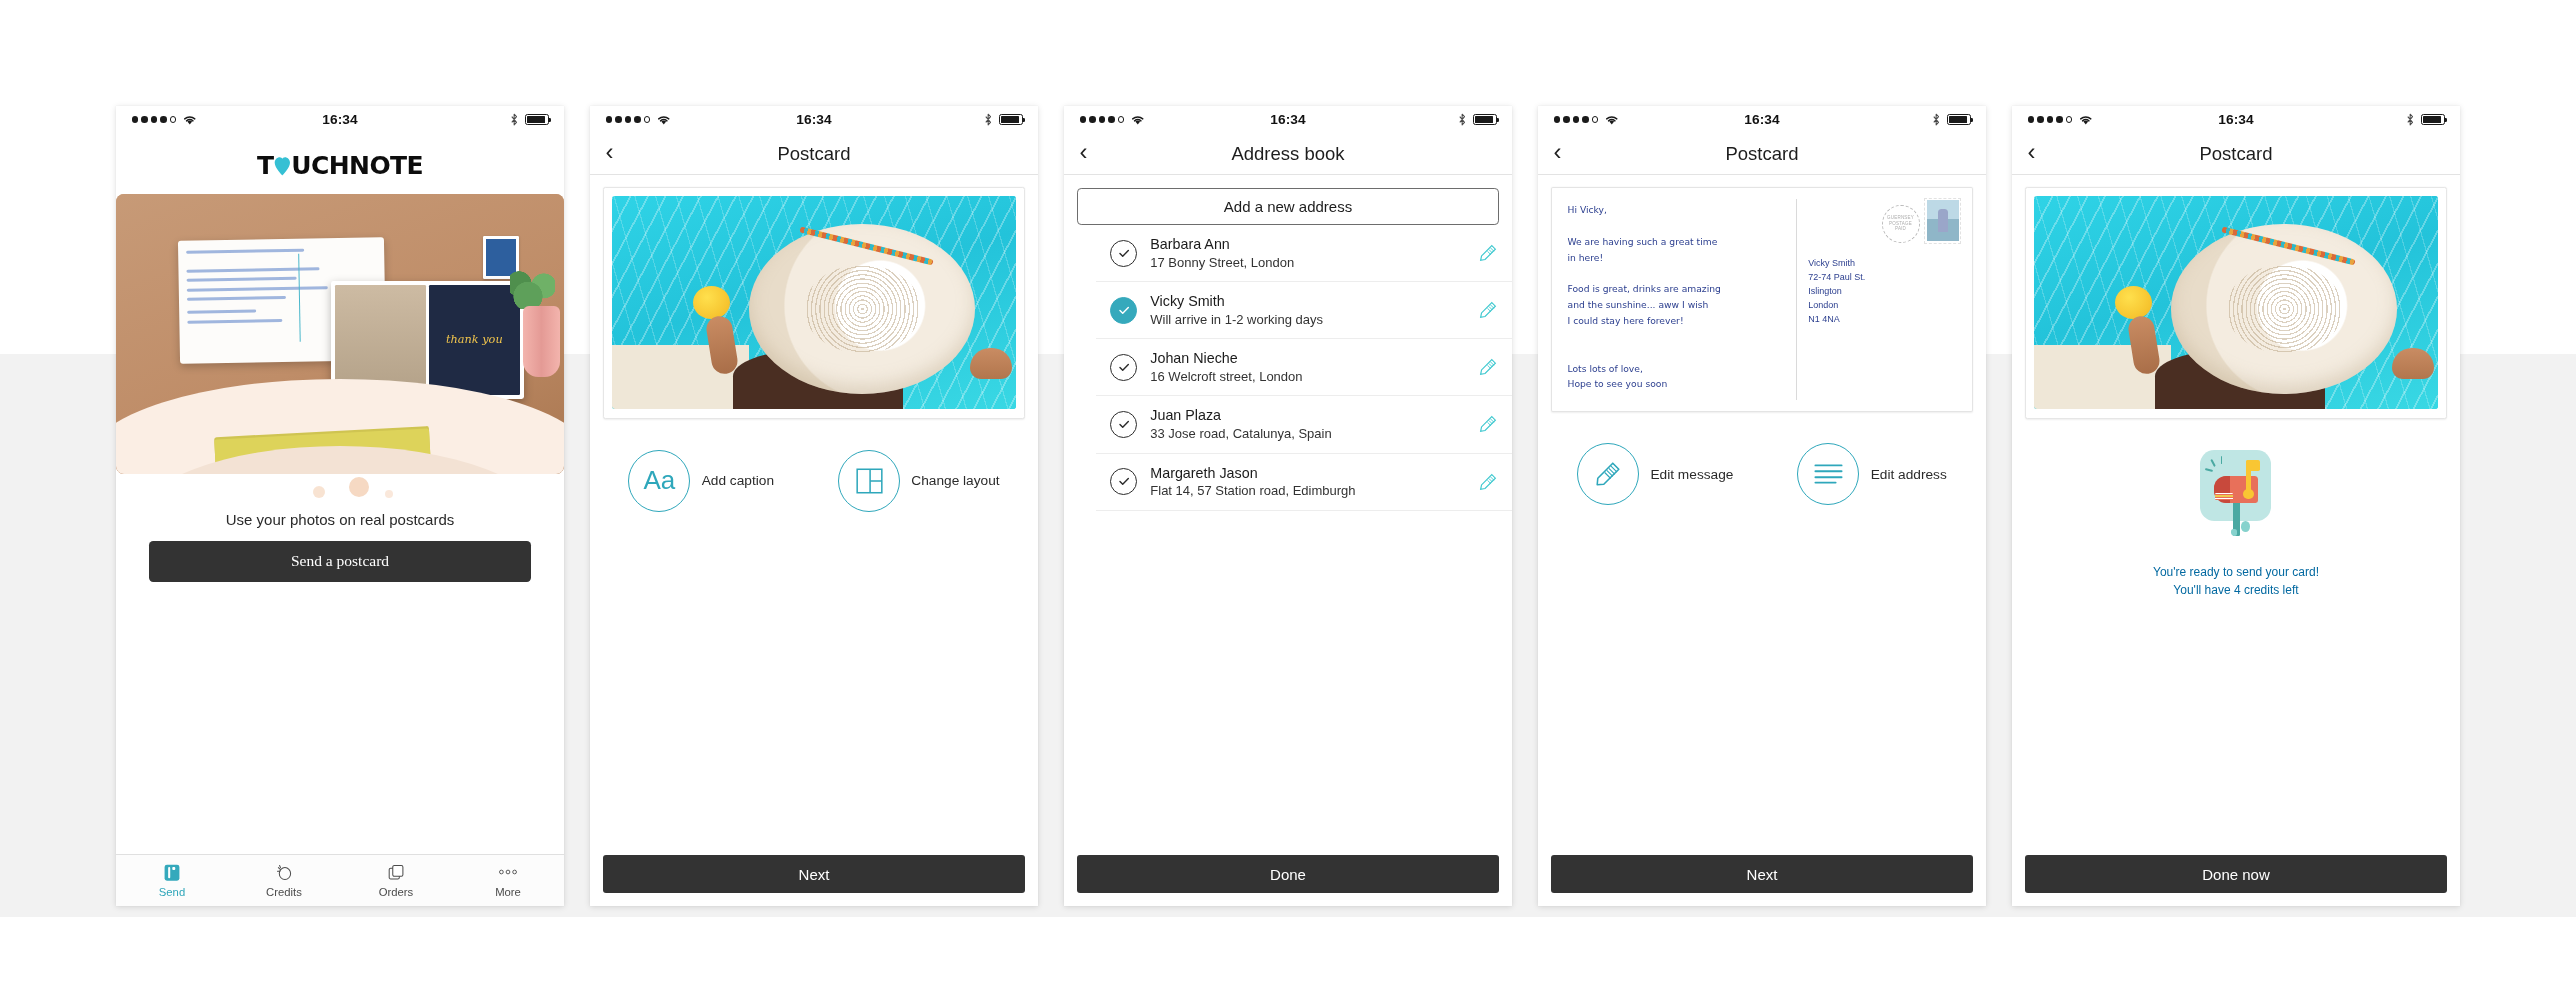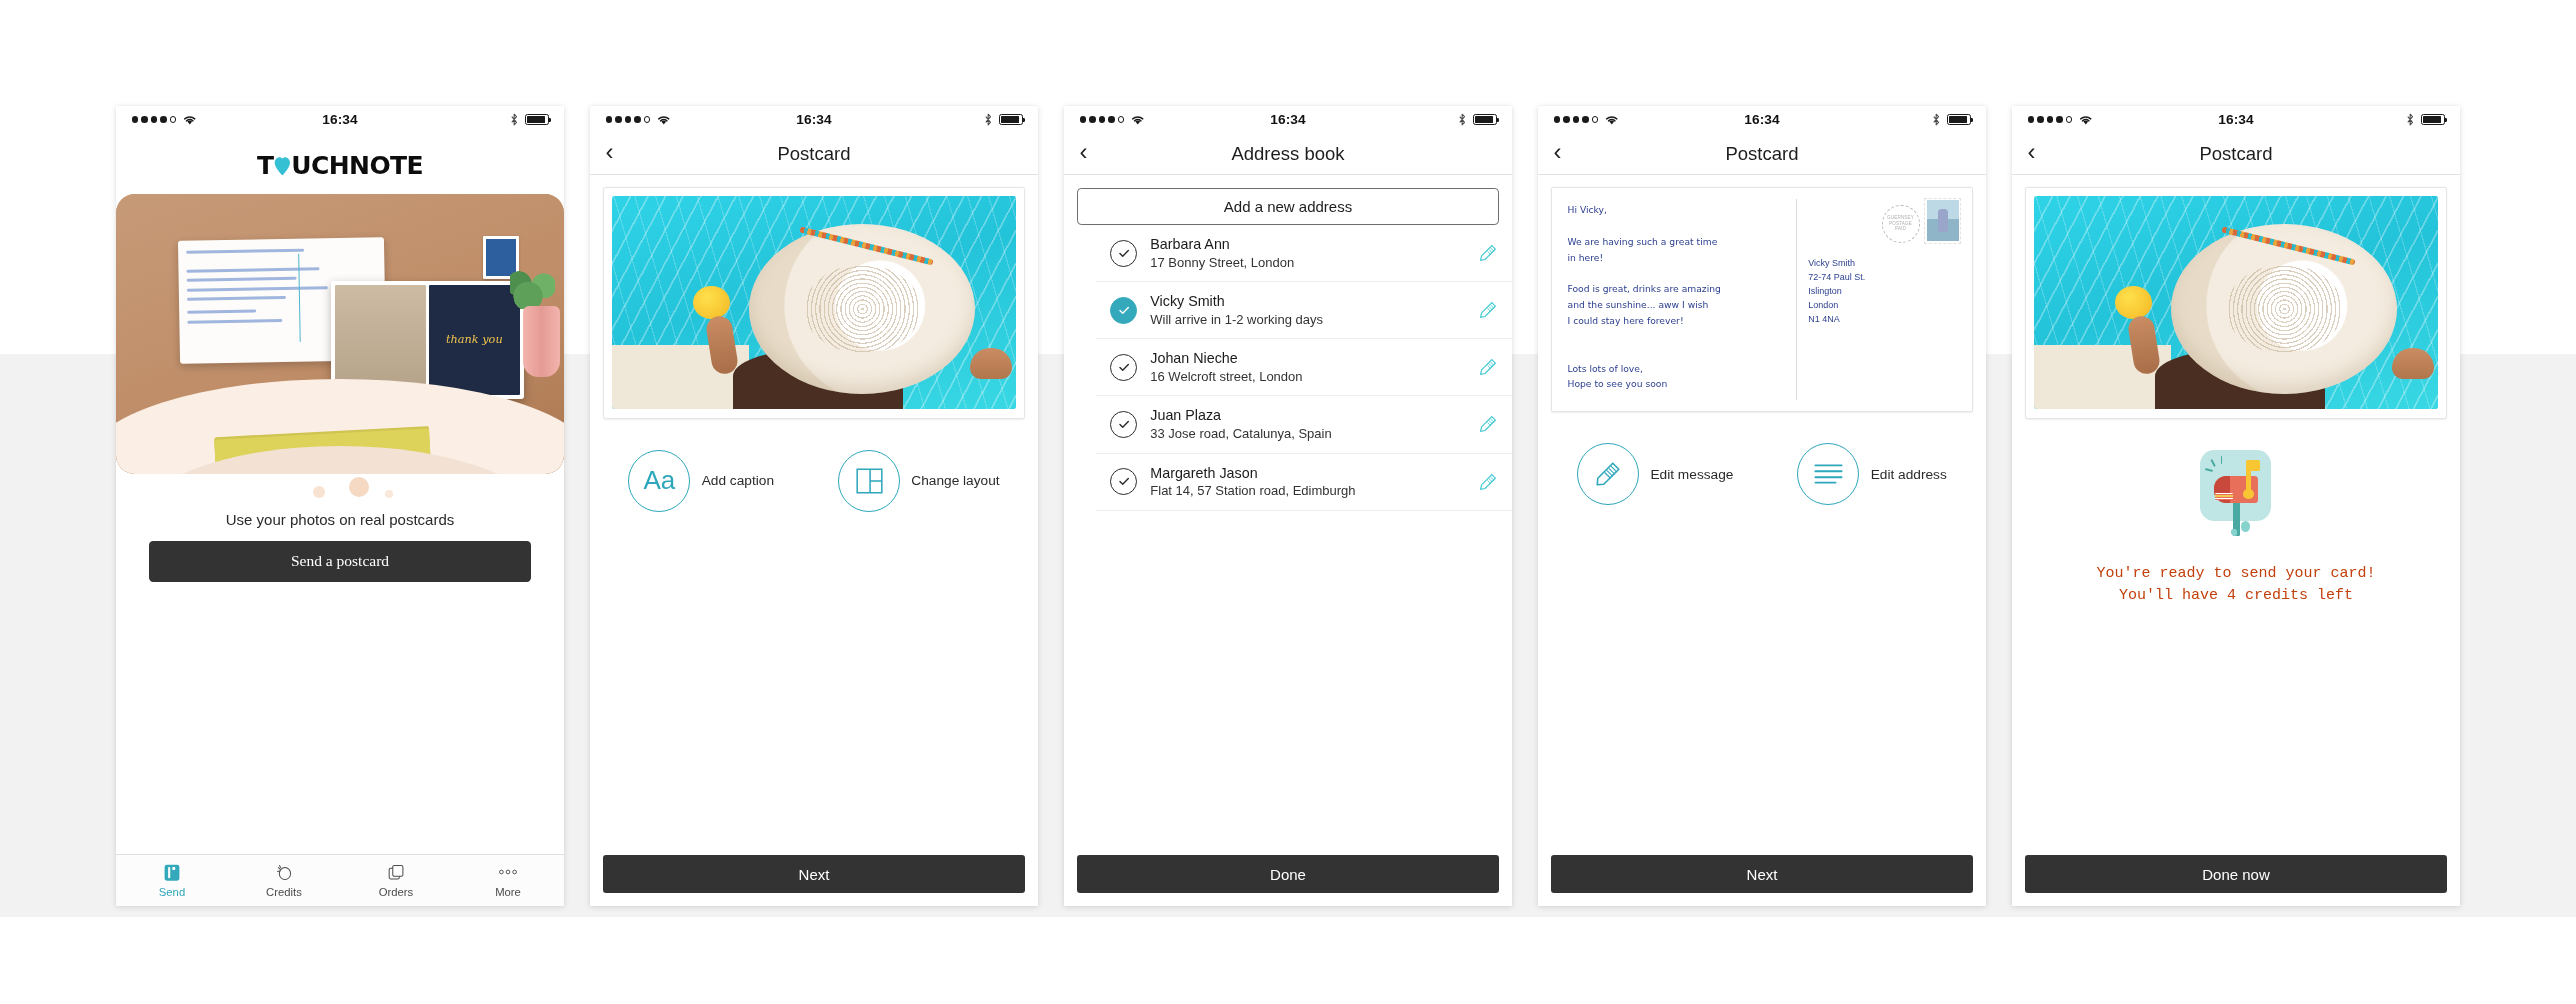--- a/index.html
+++ b/index.html
@@ -69,21 +69,21 @@
   .screenbody { flex: 1; display: flex; flex-direction: column; min-height: 0; background:#fff; }
 
   
   .logo-wrap { display:flex; justify-content:center; margin-top: 18px; }
   .logo { display:flex; align-items:center; font-size: 25px; font-weight: 900; letter-spacing: -0.6px; color:#0d0d0d; font-family:"DejaVu Sans", sans-serif; }
   .logo .heart { position:relative; display:inline-block; width: 16.7px; height: 20px; margin: 0 0.6px; }
   .logo .heart svg { position:absolute; inset:0; }
   .hero-row { position:relative; margin-top: 14.3px; display:flex; align-items:center; }
   .hero {
     width: 100%; height: 280px;
-    border-radius: 19px; overflow:hidden; position:relative;
+    border-radius: 8px; overflow:hidden; position:relative;
     background: linear-gradient(#c99a74, #b8825c);
   }
   .hero .wall { position:absolute; inset:0; background: linear-gradient(160deg,#c79a77 0%, #bf8d68 55%, #a9764f 100%); }
   .hero .tabletop { position:absolute; left:-6%; right:-6%; bottom:-28%; height: 62%; background:#fbeee4; border-radius: 50% 50% 0 0 / 46% 46% 0 0; }
   .hero .tabletop2 { position:absolute; left:4%; right:4%; bottom:-46%; height: 56%; background:#f3e2d4; border-radius: 50%; }
   .hero .shelfbook { position:absolute; left:22%; width:48%; bottom:2%; height: 35px; background:#ddd35a; border-radius:2.4px; transform: rotate(-3deg); box-shadow:0 -2.4px 0 #cfc451; }
   .hero .pcard {
     position:absolute; left: 14%; top: 16%; width: 46%; height: 44%;
     background:#fdfcfa; border-radius:3px; box-shadow:0 3px 8.3px rgba(0,0,0,.22);
     transform: rotate(-1deg); padding: 9.5px 8.3px;
@@ -216,21 +216,21 @@
   .mb-post { position:absolute; left:35px; top:51px; width:6.6px; height:35px; background:#4aa9a2; border-radius:1.2px; }
   .mb-body { position:absolute; left:15.5px; top:26px; width:44px; height:27px; background:#e8705a; border-radius:13px 3.6px 2.4px 13px; }
   .mb-mouth { position:absolute; left:15.5px; top:26px; width:16.7px; height:27px; background:#c8493c; border-radius:12px 0 0 12px; }
   .mb-lines { position:absolute; left:16.7px; top:43px; width:18px; height:7.1px;
      background: repeating-linear-gradient(#fff 0 1.2px, #e8705a 1.2px 2.4px, #f0c94e 2.4px 3.6px, #e8705a 3.6px 4.8px); border-radius:1.2px; }
   .mb-flag { position:absolute; left:48px; top:10.7px; width:5.4px; height:35px; background:#f9c633; border-radius:2.4px; }
   .mb-flagtop { position:absolute; left:48px; top:10.7px; width:14.3px; height:10.7px; background:#f9c633; border-radius:1.8px; }
   .mb-knob { position:absolute; left:45px; top:39px; width:10.7px; height:10.7px; background:#f9c633; border-radius:50%; }
   .spark { position:absolute; background:#4aa9a2; border-radius:1.2px; }
   .drop { position:absolute; background:#86d2cd; border-radius:50% 50% 50% 4.8px; }
-  .readytext { text-align:center; margin-top: 26px; font-size: 15px; color:#c2410c; line-height:1.5;font-family:Liberation Mono, monospace; }
+  .readytext { text-align:center; margin-top: 26px; font-size: 12px; color:#0369a1; line-height:1.5; }
 </style>
 </head>
 <body>
 
 <div id="band"></div>
 
 <div id="stage">
 
   <div class="phone">
     <div class="statusbar">

